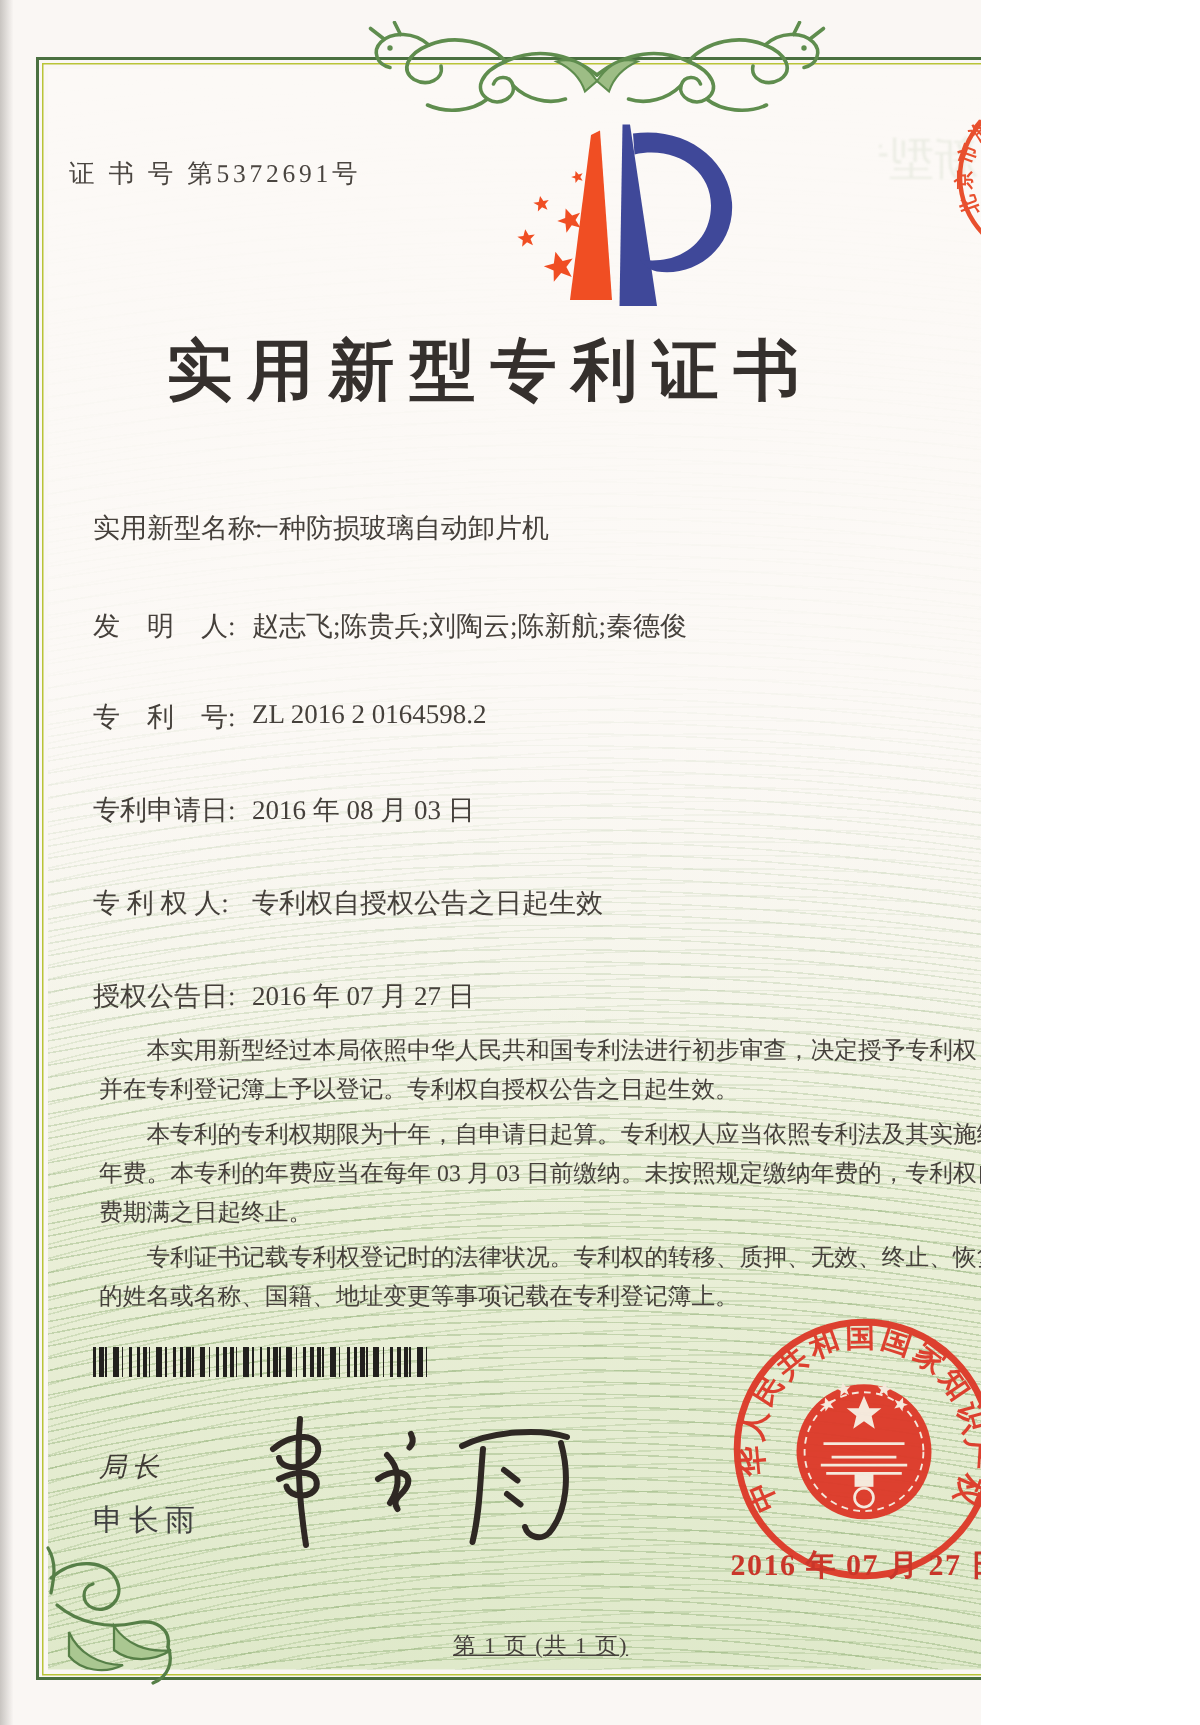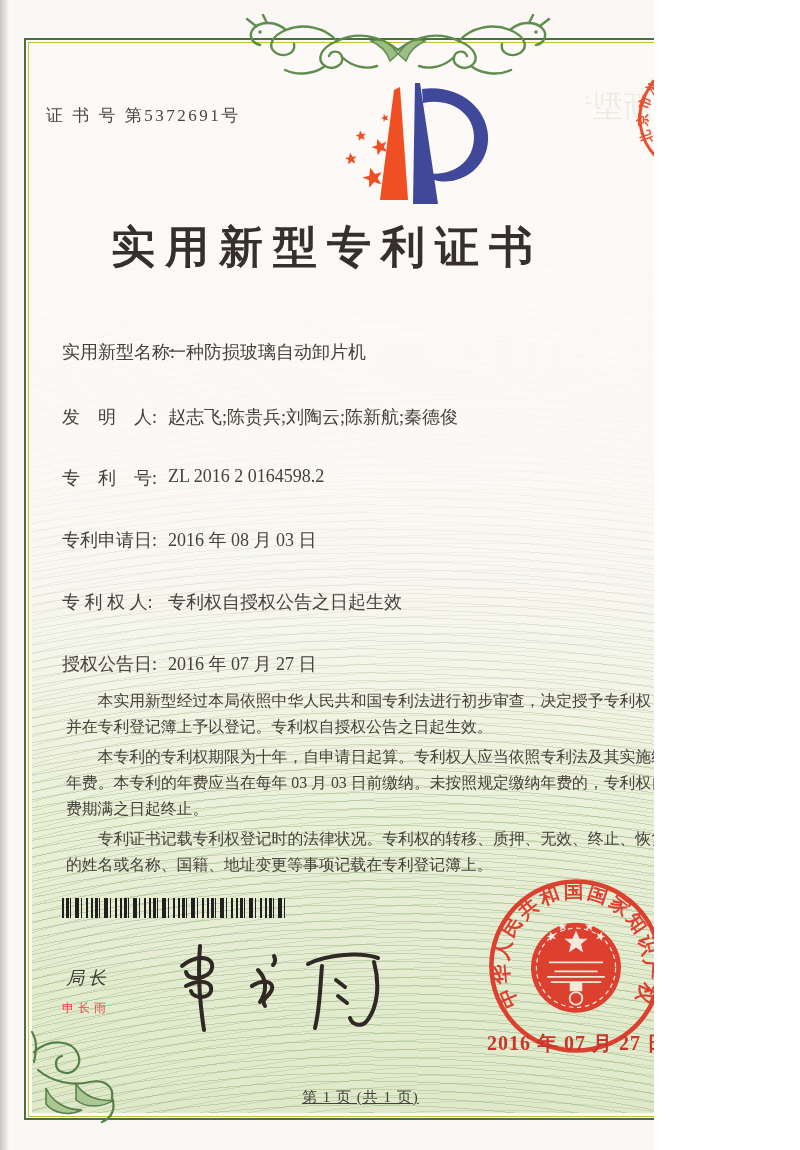--- a/index.html
+++ b/index.html
@@ -72,21 +72,21 @@
     position:absolute; left:62px; top:898px; width:224px; height:20px; z-index:10;
     background:repeating-linear-gradient(90deg,
       #22201e 0 2px, transparent 2px 4px,
       #22201e 4px 7px, transparent 7px 8px,
       #22201e 8px 9px, transparent 9px 13px,
       #22201e 13px 17px, transparent 17px 19px,
       #22201e 19px 20px, transparent 20px 24px,
       #22201e 24px 26px, transparent 26px 29px);
   }
   .sig-title{ position:absolute; left:66px; top:966px; font-size:18px; letter-spacing:4px; z-index:10; color:#3f3a35;font-style:italic;}
-  .sig-name{ position:absolute; left:62px; top:1000px; font-size:12px; letter-spacing:4px; z-index:10; color:#ef4444;}
+  .sig-name{ position:absolute; left:62px; top:1000px; font-size:20px; letter-spacing:4px; z-index:10; color:#404040;}
   .sig-hand{ position:absolute; left:162px; top:932px; z-index:10; }
   .office-seal{ position:absolute; left:486px; top:876px; z-index:9; opacity:.96; }
   .issue-date{
     position:absolute; left:487px; top:1030px; font-size:20px; font-weight:bold;
     color:#c9362a; letter-spacing:1px; z-index:12; white-space:nowrap;
   }
   .footer{ position:absolute; left:302px; top:1088px; font-size:15px; letter-spacing:1px; color:#45403b; z-index:10;text-decoration:underline; }
 </style>
 </head>
 <body>

